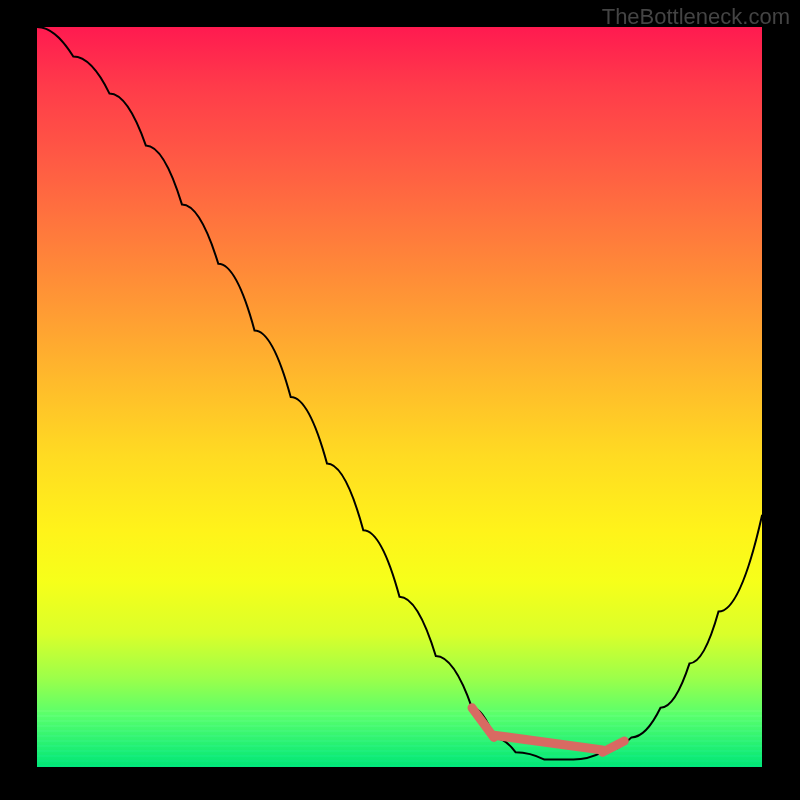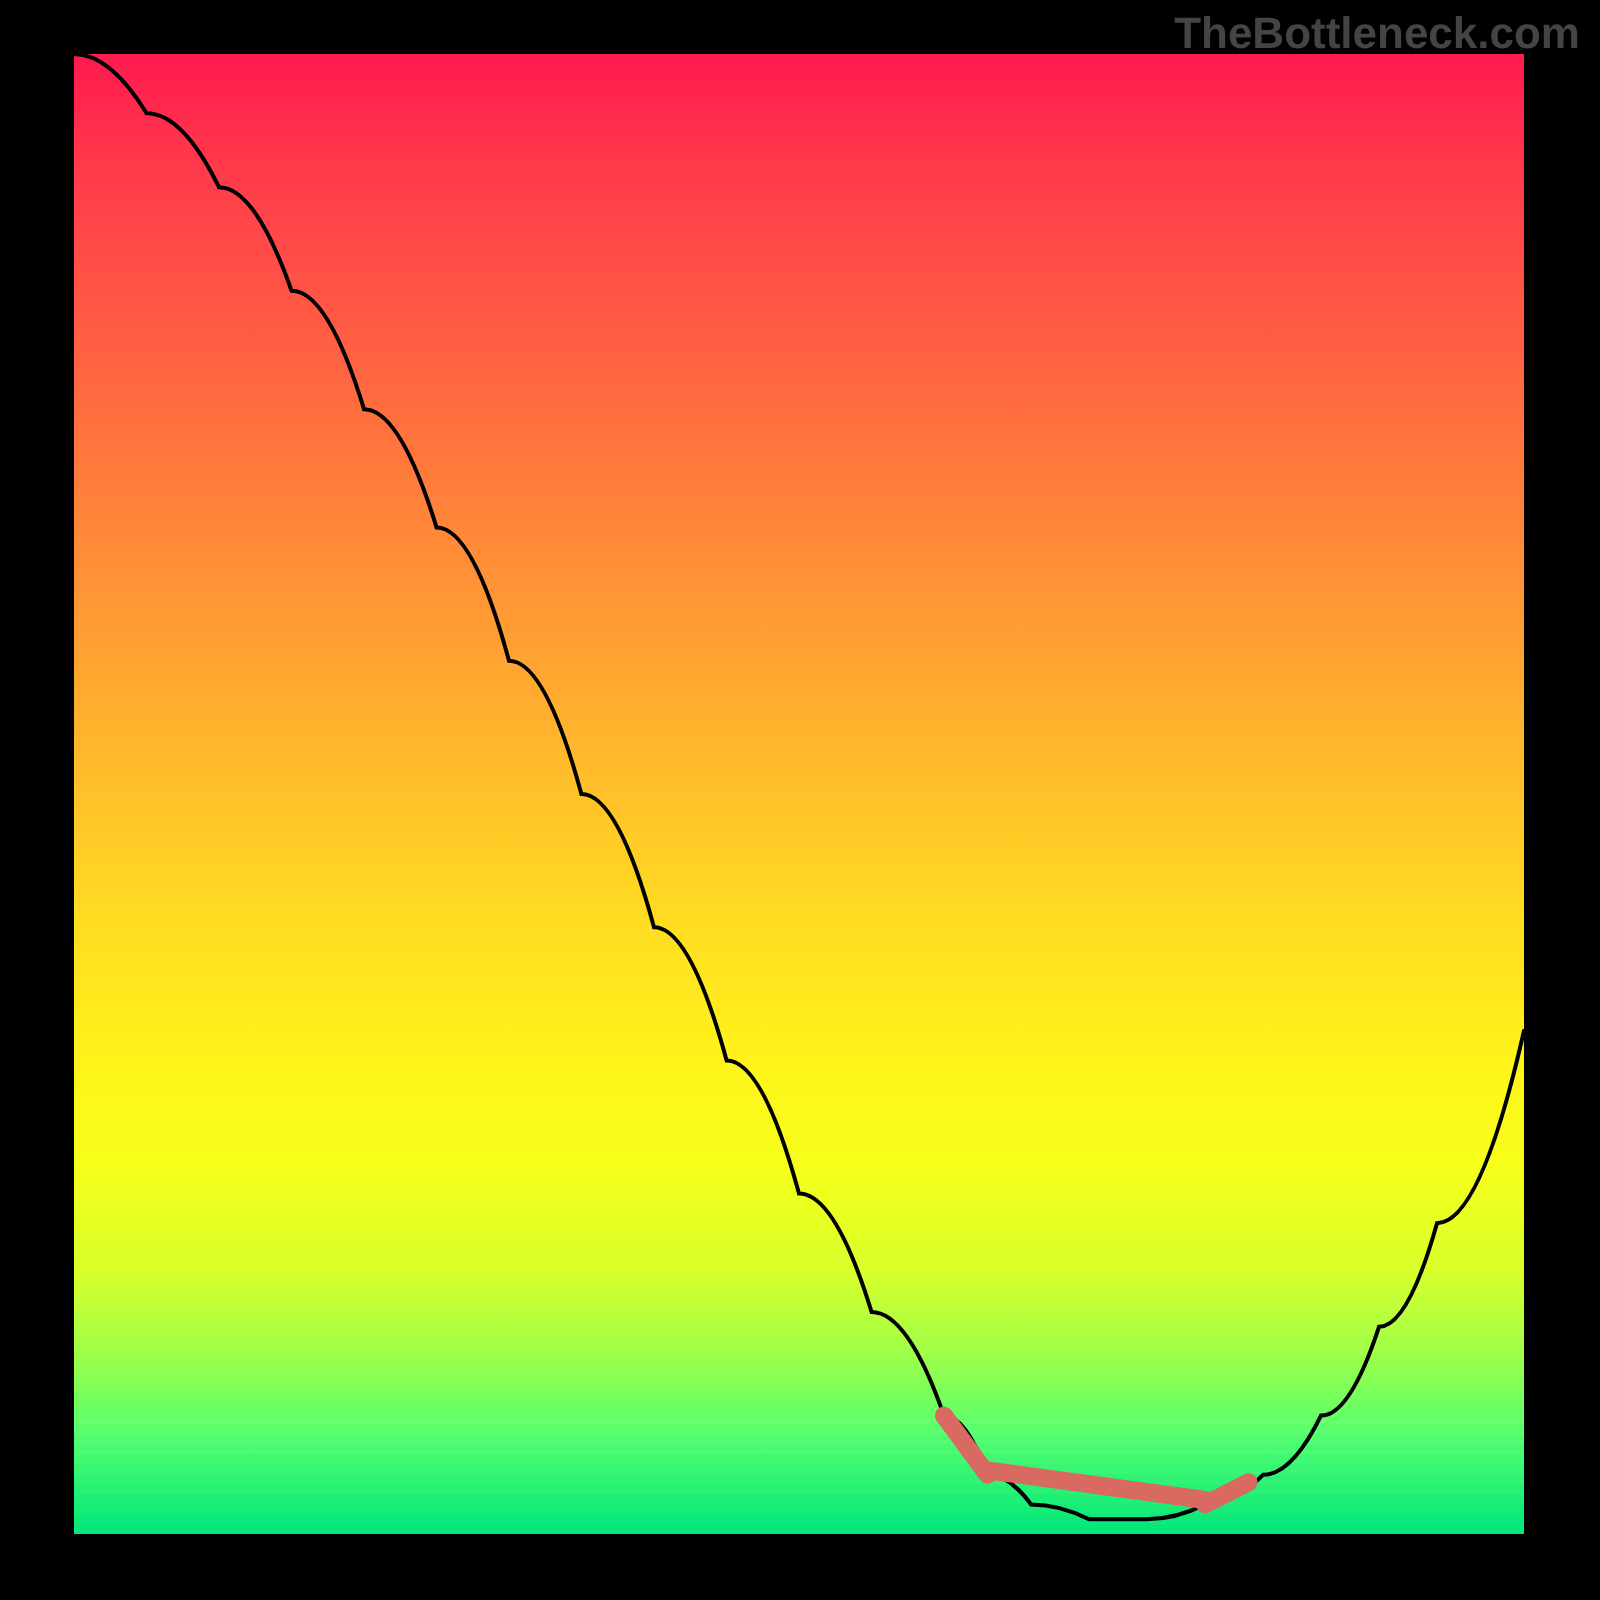--- a/index.html
+++ b/index.html
@@ -10,21 +10,21 @@
     background: #000;
     font-family: Arial, Helvetica, sans-serif;
     overflow: hidden;
   }
   .watermark {
     position: absolute;
     top: 4px;
     right: 10px;
     color: #444;
     font-size: 22px;
-    font-weight: 700;
+    font-weight: 400;
     z-index: 10;
     user-select: none;
   }
   .plot-area {
     position: absolute;
     left: 37px;
     top: 27px;
     width: 725px;
     height: 740px;
     

